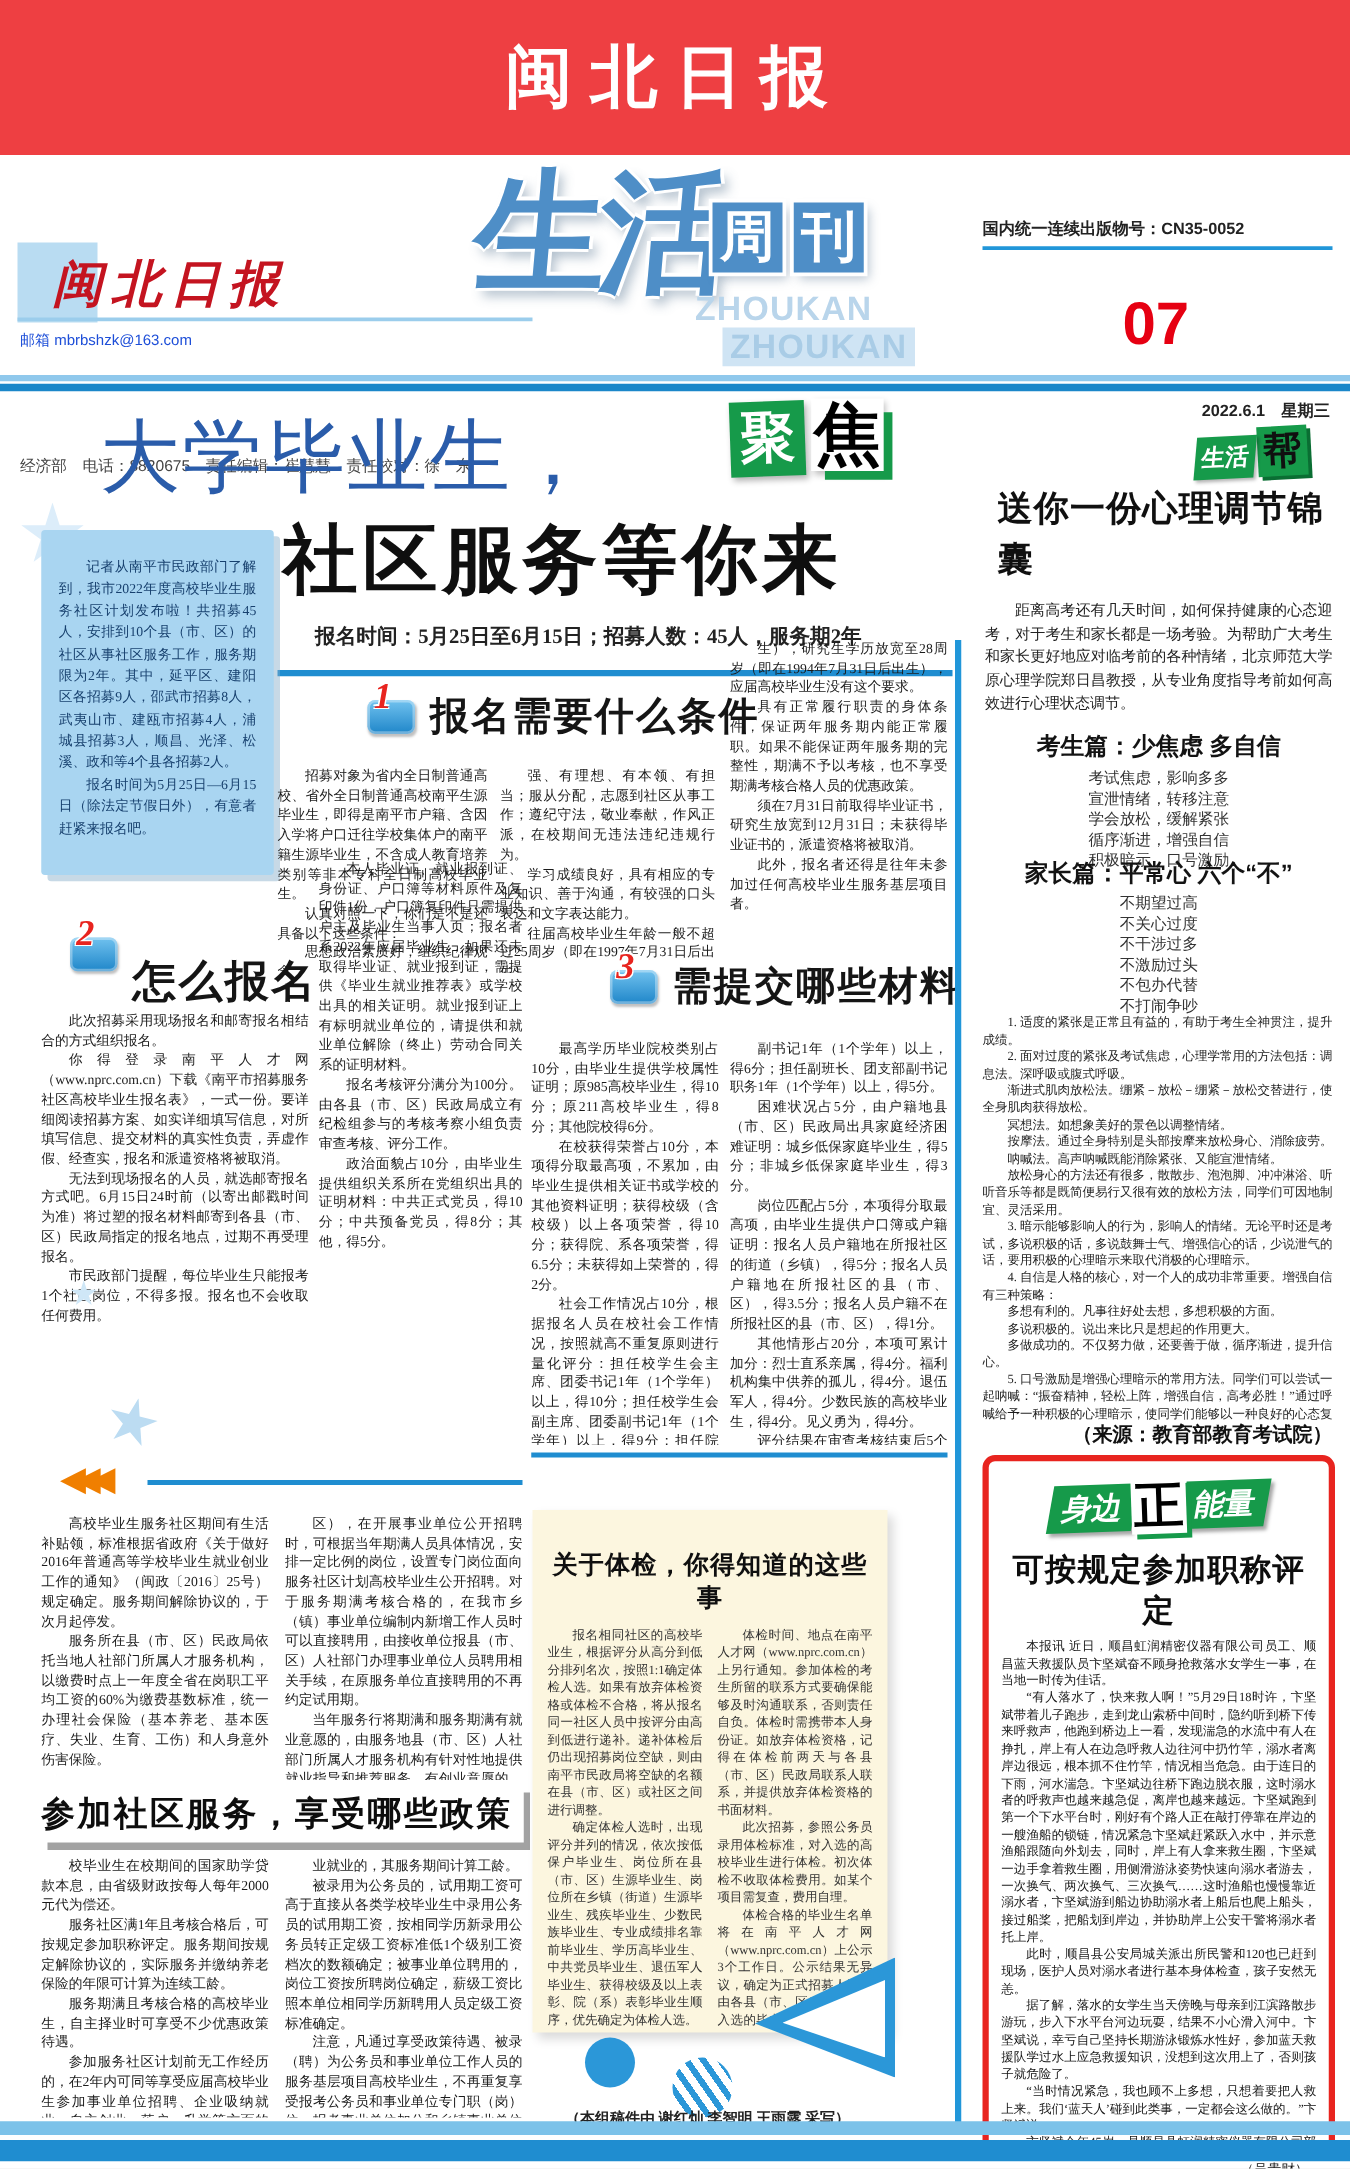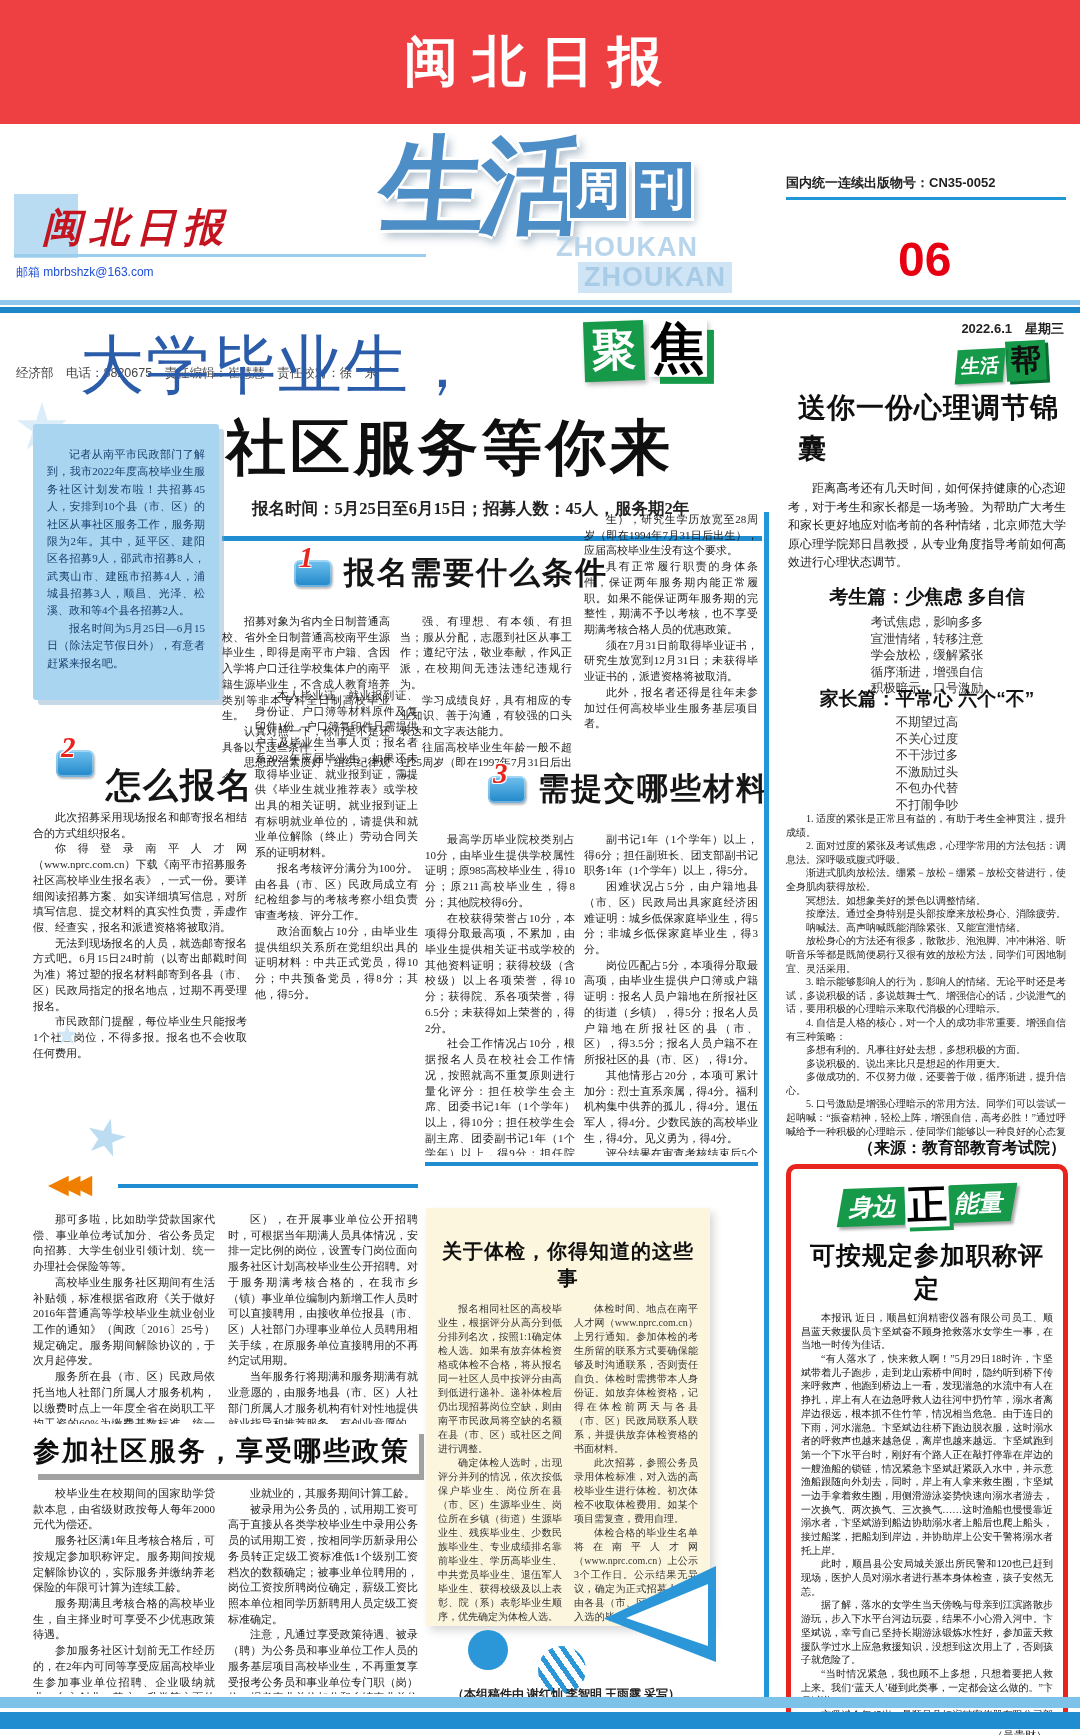--- a/index.html
+++ b/index.html
@@ -155,21 +155,21 @@
   </div>
   <div class="abs w-sh">生活</div>
   <div class="abs w-zk">
     <span>周</span>
     <span>刊</span>
   </div>
   <div class="abs w-py1 sans">ZHOUKAN</div>
   <div class="abs w-py2 sans">ZHOUKAN</div>
   <div class="abs issn sans">国内统一连续出版物号：CN35-0052</div>
   <div class="abs issn-rule"></div>
-  <div class="abs pageno sans">06</div>
+  <div class="abs pageno sans">07</div>
 
   <div class="abs rule-a"></div>
   <div class="abs rule-b"></div>
   <div class="abs info-left sans">经济部　电话：8820675　责任编辑：崔慧慧　责任校对：徐　东</div>
   <div class="abs info-right sans">2022.6.1　星期三</div>
 
   <div class="abs hl1">大学毕业生，</div>
   <div class="abs jj">
     <span class="jj-t1">聚</span>
     <span class="jj-t2">焦</span>
@@ -244,21 +244,20 @@
       <p>评分结果在审查考核结束后5个工作日内，通过南平人才网（www.nprc.com.cn）公布。</p>
     </div>
 
   <div class="abs rule-mid"></div>
   <div class="abs star-xs"></div>
   <div class="abs star-sm"></div>
   <div class="abs arrows">◀◀◀</div>
   <div class="abs rule-left"></div>
 
   <div class="abs col ppc1">
-      <p>那可多啦，比如助学贷款国家代偿、事业单位考试加分、省公务员定向招募、大学生创业引领计划、统一办理社会保险等等。</p>
       <p>高校毕业生服务社区期间有生活补贴领，标准根据省政府《关于做好2016年普通高等学校毕业生就业创业工作的通知》（闽政〔2016〕25号）规定确定。服务期间解除协议的，于次月起停发。</p>
       <p>服务所在县（市、区）民政局依托当地人社部门所属人才服务机构，以缴费时点上一年度全省在岗职工平均工资的60%为缴费基数标准，统一办理社会保险（基本养老、基本医疗、失业、生育、工伤）和人身意外伤害保险。</p>
     </div>
   <div class="abs col ppc2">
       <p>区），在开展事业单位公开招聘时，可根据当年期满人员具体情况，安排一定比例的岗位，设置专门岗位面向服务社区计划高校毕业生公开招聘。对于服务期满考核合格的，在我市乡（镇）事业单位编制内新增工作人员时可以直接聘用，由接收单位报县（市、区）人社部门办理事业单位人员聘用相关手续，在原服务单位直接聘用的不再约定试用期。</p>
       <p>当年服务行将期满和服务期满有就业意愿的，由服务地县（市、区）人社部门所属人才服务机构有针对性地提供就业指导和推荐服务。有创业意愿的，及时纳入当地“大学生创业引领计划”等，有针对性地提供创业公共服务，按规定享受相关扶持政策。</p>
     </div>
   <div class="abs pbanner">
     <span class="pbanner-title">参加社区服务，享受哪些政策</span>
   </div>

